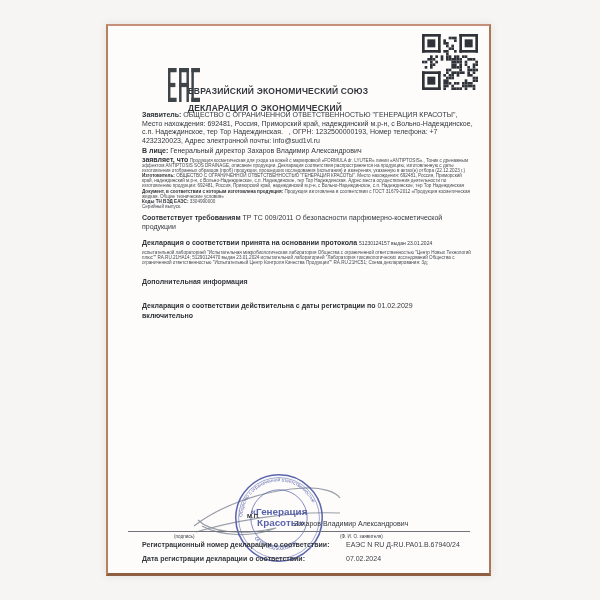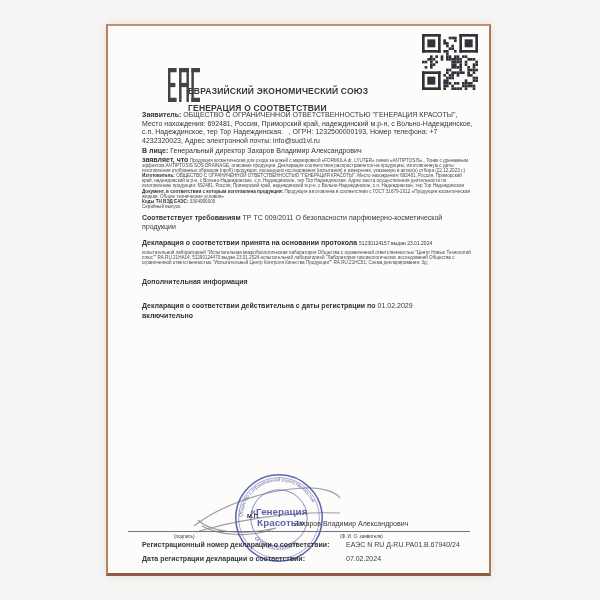--- a/index.html
+++ b/index.html
@@ -85,21 +85,21 @@
         <rect x="18" y="0" width="16" height="4"></rect>
           <rect x="18" y="14" width="16" height="4"></rect>
         <rect x="38" y="0" width="4" height="32"></rect>
           <rect x="38" y="0" width="14" height="4"></rect>
         <rect x="38" y="28" width="14" height="4"></rect>
       </svg>
     </div>
 
     <div class="titles">
       <div class="t1">ЕВРАЗИЙСКИЙ ЭКОНОМИЧЕСКИЙ СОЮЗ</div>
-      <div class="t2">ГЕНЕРАЦИЯ О СООТВЕТСТВИИ</div>
+      <div class="t2">ДЕКЛАРАЦИЯ О ЭКОНОМИЧЕСКИЙ</div>
     </div>
 
     <div class="qr">
       <svg viewBox="0 0 21 21">
           <rect x="0" y="0" width="7" height="1"></rect>
           <rect x="0" y="6" width="7" height="1"></rect>
           <rect x="0" y="0" width="1" height="7"></rect>
           <rect x="6" y="0" width="1" height="7"></rect>
           <rect x="2" y="2" width="3" height="3"></rect>
           <rect x="14" y="0" width="7" height="1"></rect>

